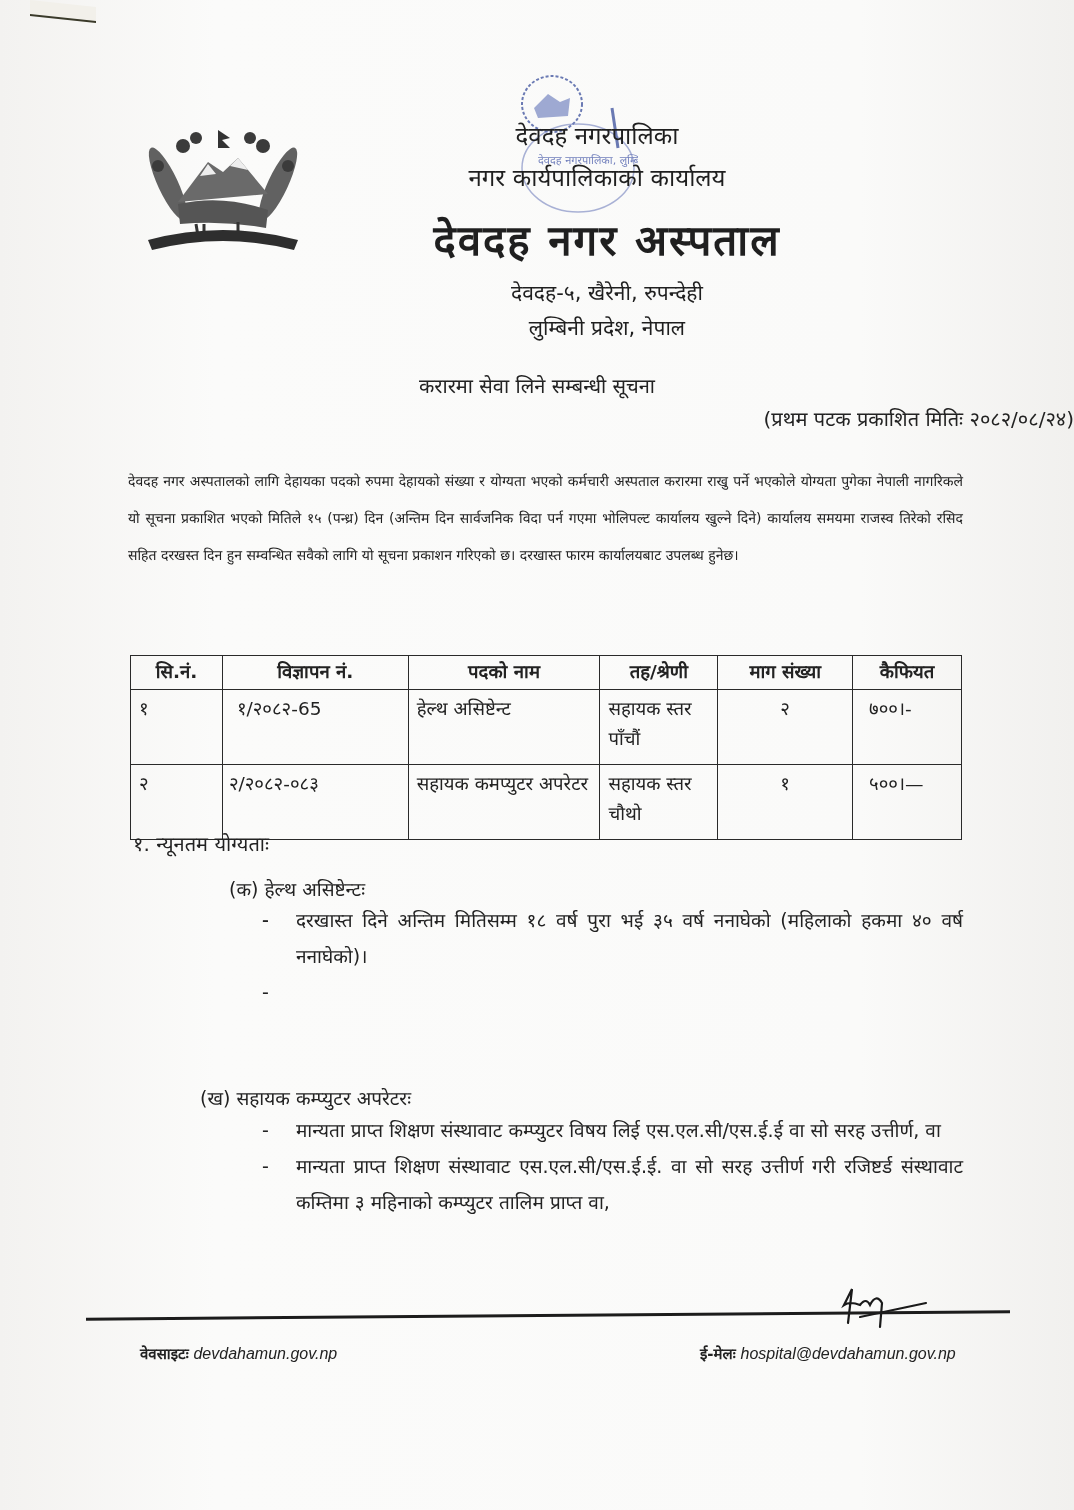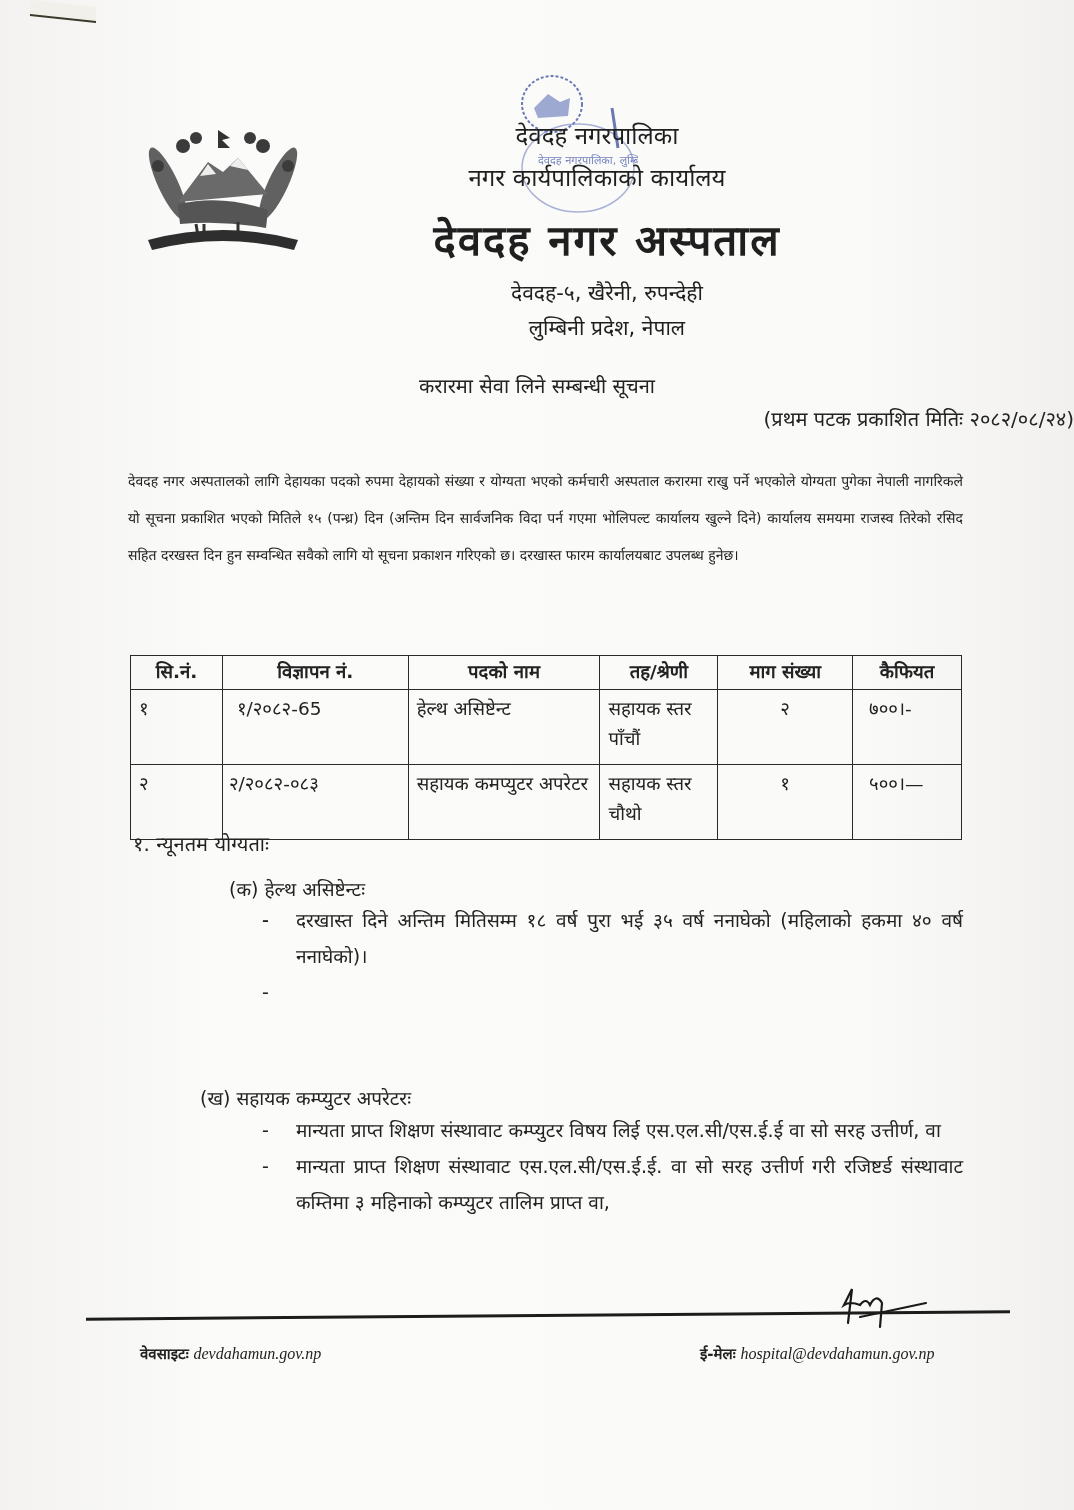--- a/index.html
+++ b/index.html
@@ -42,21 +42,21 @@
   table.posts td { height: 66px; padding: 4px 8px; line-height: 30px; }
   td.c { text-align: center; }
   .sec1 { position: absolute; left: 133px; top: 830px; font-size: 20px; }
   .subhead { position: absolute; font-size: 19px; }
   .bullets { position: absolute; left: 258px; width: 705px; font-size: 19px; line-height: 36px; }
   .bullet { position: relative; padding-left: 38px; text-align: justify; text-align-last: left; }
   .bullet .dash { position: absolute; left: 4px; top: 0; }
   .signature { position: absolute; left: 830px; top: 1283px; width: 110px; height: 50px; }
   .rule { position: absolute; left: 86px; top: 1314px; width: 924px; height: 3px; background: #1c1c1c; transform: rotate(-0.45deg); }
   .foot { position: absolute; top: 1343px; font-size: 15px; color: #222; }
-  .foot i { font-family: Liberation Serif, serif; font-size: 16px; }
+  .foot i { font-family: Liberation Sans, sans-serif; font-size: 16px; }
   .foot-left { left: 140px; }
   .foot-right { left: 700px; }
 </style>
 </head>
 <body>
 
 <div class="paper">
   <div class="corner-fold"></div>
 
   <svg class="emblem" viewBox="0 0 170 140">

